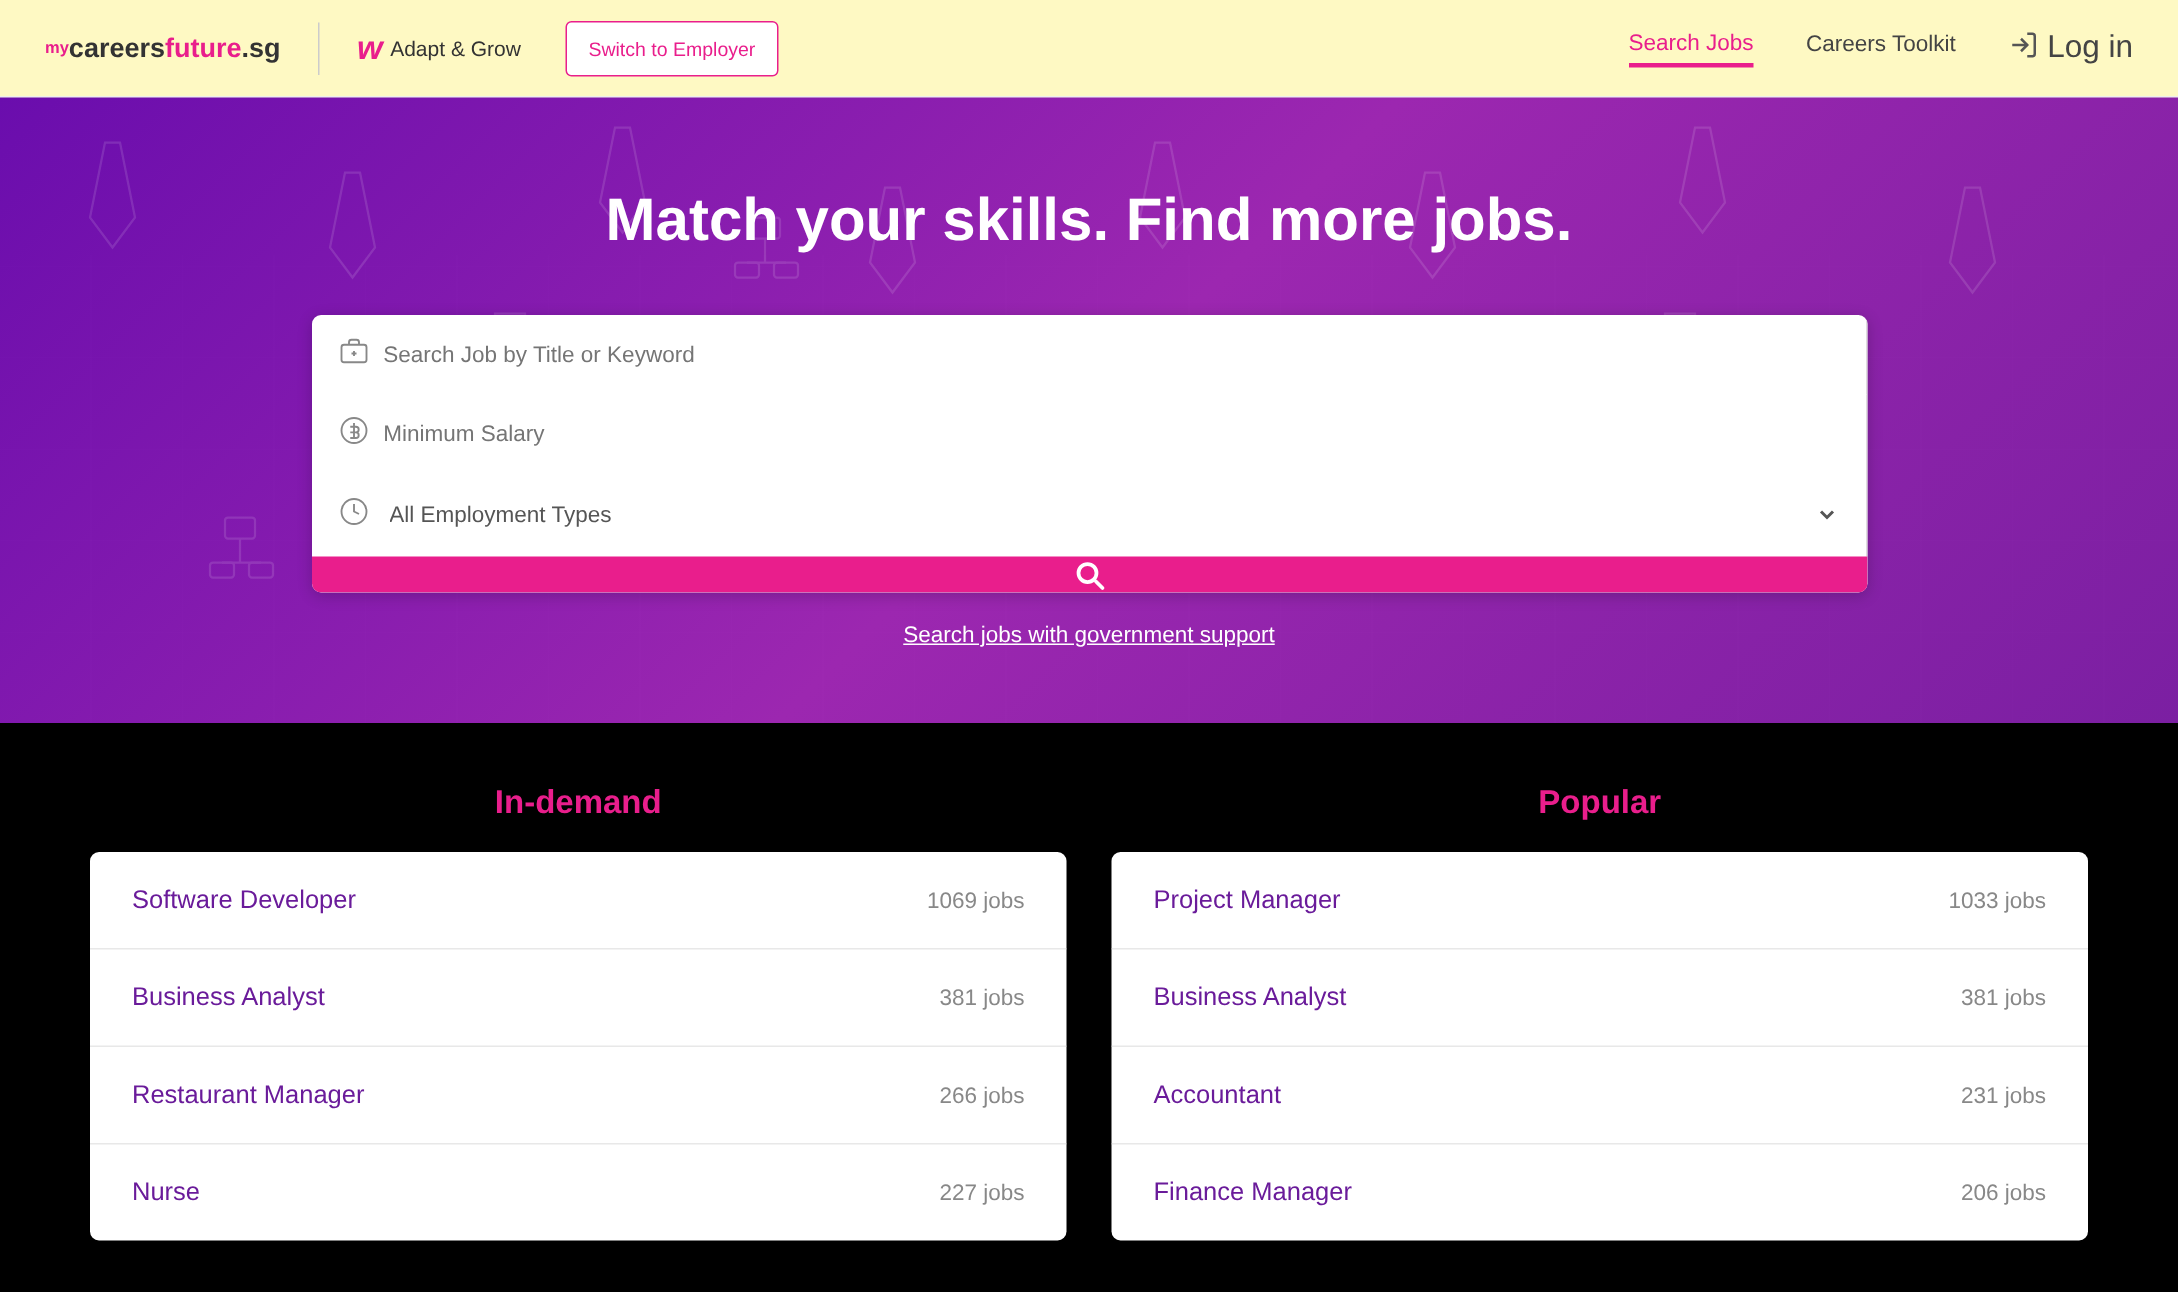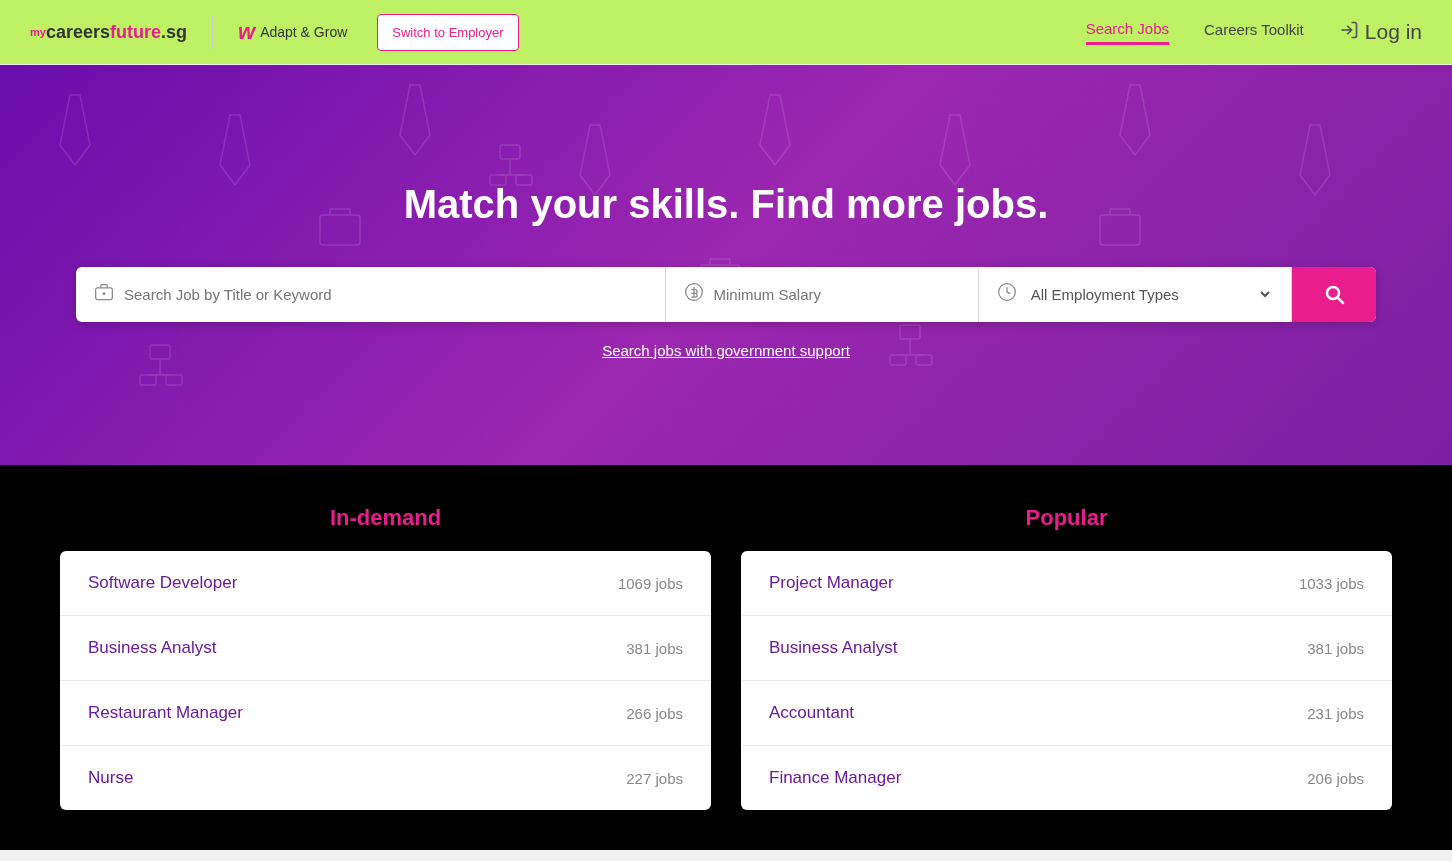--- a/index.html
+++ b/index.html
@@ -1,20 +1,20 @@
 <!DOCTYPE html>
 <html><head>
   <meta charset="utf-8">
   <style>
     * { margin: 0; padding: 0; box-sizing: border-box; }
     body { font-family: Arial, sans-serif; background: #f0f0f0; width: 1452px; min-height: 861px; }
 
     
     .navbar {
-      background: #bef264;
+      background: #fef9c3;
       height: 65px;
       display: flex;
       align-items: center;
       padding: 0 30px;
       border-bottom: 1px solid #eee;
       position: relative;
     }
     .navbar-logo {
       display: flex;
       align-items: center;
@@ -111,27 +111,28 @@
     .hero-title {
       color: #fff;
       font-size: 40px;
       font-weight: bold;
       margin-bottom: 40px;
       text-align: center;
       z-index: 1;
     }
     .search-bar {
       display: flex;
-      width: 1300px;
+      width: 1037px;
       max-width: 95%;
       background: #fff;
       border-radius: 6px;
       overflow: hidden;
       z-index: 1;
       box-shadow: 0 2px 10px rgba(0,0,0,0.2);
+      flex-direction: column;
     }
     .search-field {
       display: flex;
       align-items: center;
       padding: 0 18px;
       gap: 10px;
       flex: 2;
       border-right: 1px solid #ddd;
     }
     .search-field input {

